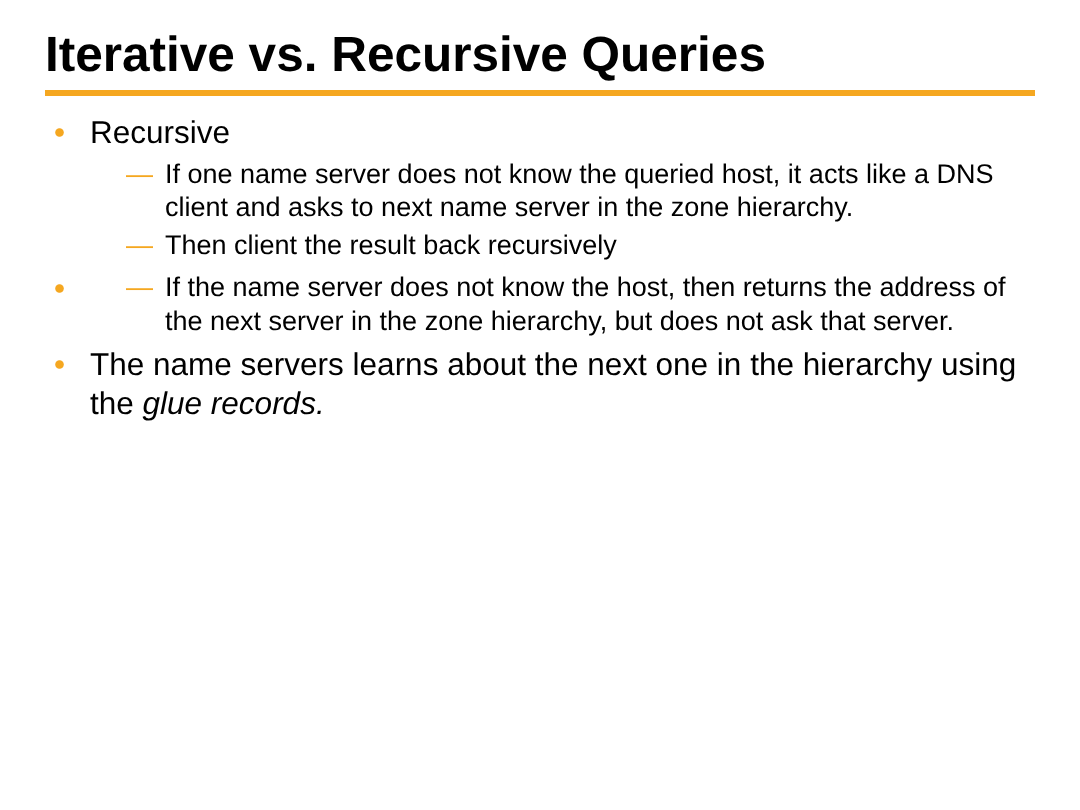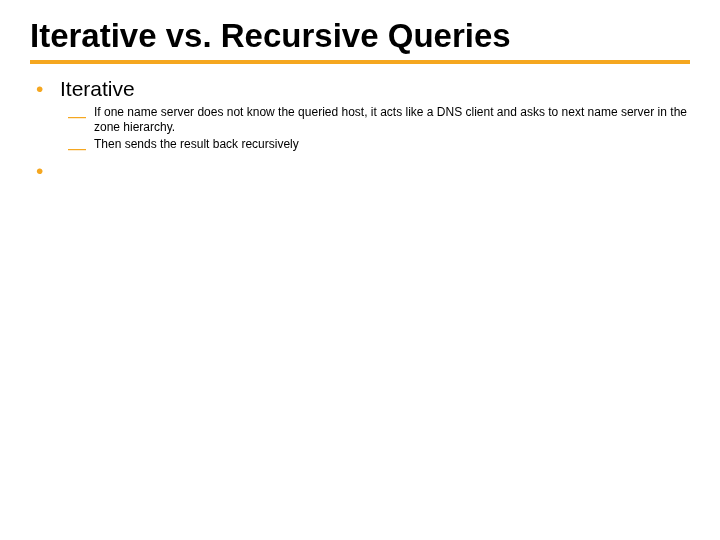--- a/index.html
+++ b/index.html
@@ -48,23 +48,23 @@
     font-size: 21px;
     line-height: 1.25;
   }
   ul.level2 {
     list-style: none;
     margin: 2px 0 6px 0;
     padding: 0 0 0 34px;
   }
   ul.level2 > li {
     position: relative;
-    font-size: 12px;
+    font-size: 18px;
     line-height: 1.25;
-    margin: 0 0 2px 0;
+    margin: 0 0 2px 16px;
     padding-left: 0;
   }
   ul.level2 > li::before {
     content: "—";
     color: #f5a720;
     position: absolute;
     left: -26px;
     top: 0;
     font-size: 18px;
   }
@@ -72,26 +72,32 @@
 </style>
 </head>
 <body>
 
 <div class="slide">
   <div class="title">Iterative vs. Recursive Queries</div>
 
   <ul class="level1">
 
     <li>
-      <span>Iterative</span>
+      <span>Recursive</span>
       <ul class="level2">
         <li>If one name server does not know the queried host, it acts like a DNS client and asks to next name server in the zone hierarchy.</li>
-        <li>Then sends the result back recursively</li>
+        <li>Then client the result back recursively</li>
       </ul>
     </li>
 
     <li>
+      <ul class="level2">
+        <li>If the name server does not know the host, then returns the address of the next server in the zone hierarchy, but does not ask that server.</li>
+      </ul>
     </li>
 
+    <li>
+      <span>The name servers learns about the next one in the hierarchy using the </span><span class="italic">glue records.</span>
+    </li>
 
 
   </ul>
 </div>
 
 </body></html>

